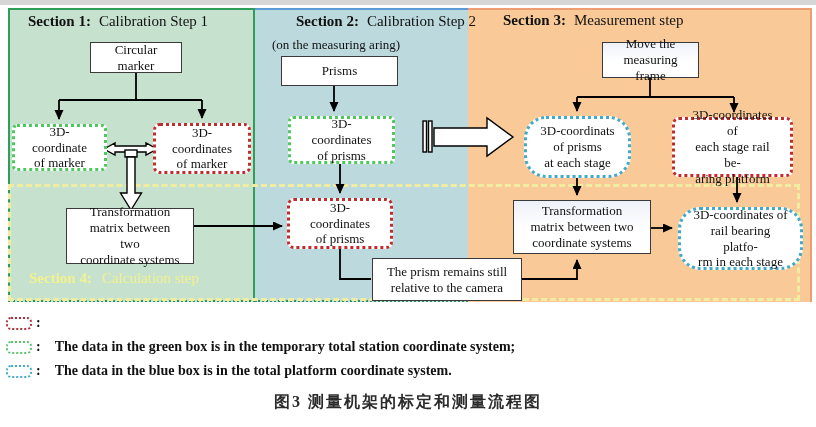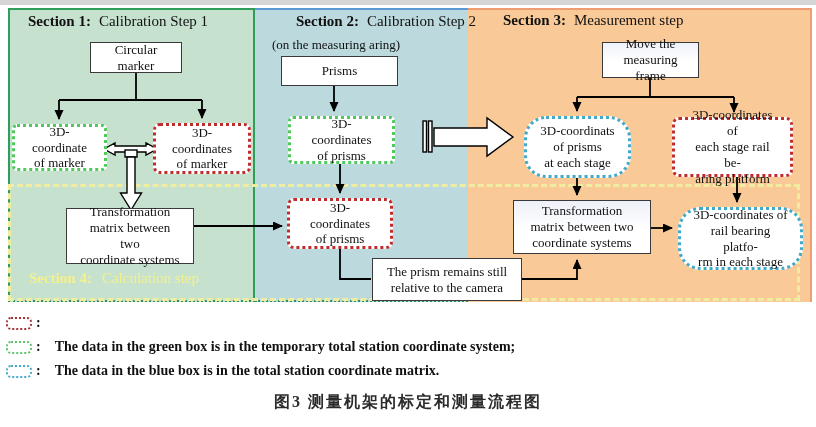--- a/index.html
+++ b/index.html
@@ -138,18 +138,18 @@
     <span class="legcolon">:</span>
   </div>
   <div class="legrow" style="top:339px;">
     <span class="sw sw-green"></span>
     <span class="legcolon">:</span>
     <span>The data in the green box is in the temporary total station coordinate system;</span>
   </div>
   <div class="legrow" style="top:363px;">
     <span class="sw sw-blue"></span>
     <span class="legcolon">:</span>
-    <span>The data in the blue box is in the total station coordinate matrix.</span>
+    <span>The data in the blue box is in the total platform coordinate system.</span>
   </div>
 
   <div class="caption">图3 测量机架的标定和测量流程图</div>
 
 </div>
 
 </body></html>

